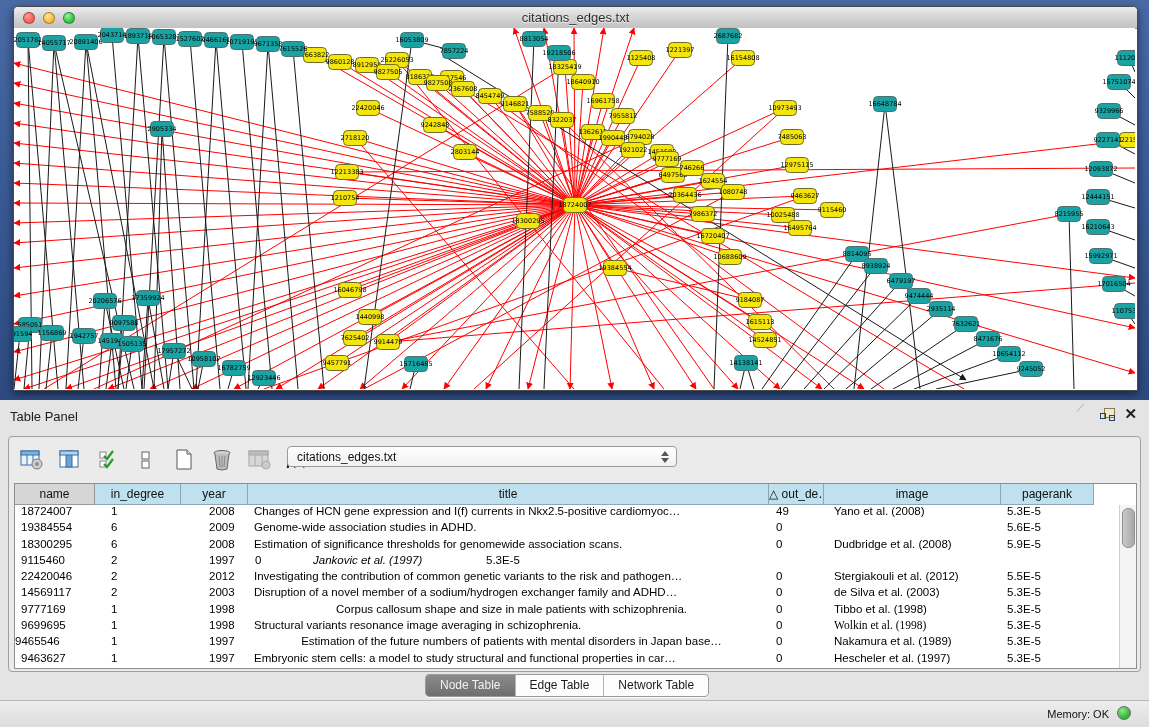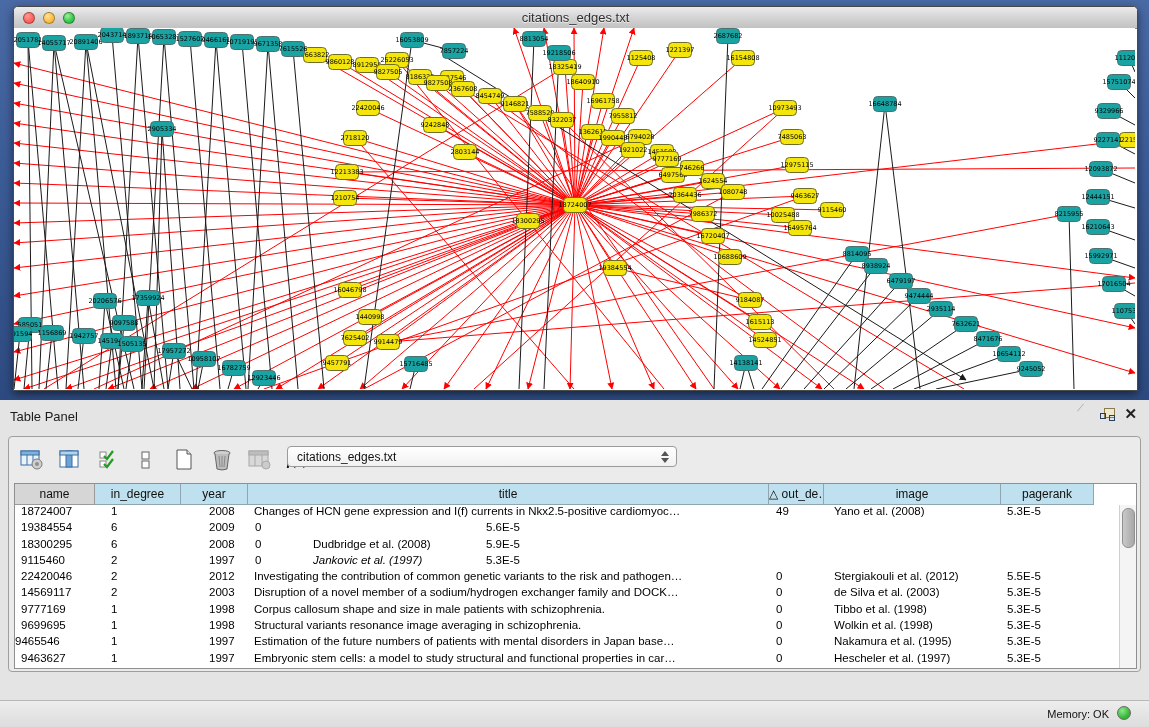--- a/index.html
+++ b/index.html
@@ -822,28 +822,30 @@
             <div class="td" style="width: 67px; padding-left: 28px;">2008</div>
             <div class="td" style="width: 521px; padding-left: 6px;">Changes of HCN gene expression and I(f) currents in Nkx2.5-positive cardiomyoc…</div>
             <div class="td" style="width: 55px; padding-left: 7px;">49</div>
             <div class="td" style="width: 177px; padding-left: 10px;">Yano et al. (2008)</div>
             <div class="td" style="width: 93px; padding-left: 6px;">5.3E-5</div>
           </div>
           <div class="trow">
             <div class="td" style="width: 80px; padding-left: 6px;">19384554</div>
             <div class="td" style="width: 86px; padding-left: 16px;">6</div>
             <div class="td" style="width: 67px; padding-left: 28px;">2009</div>
+            <div class="td" style="width: 521px; padding-left: 6px;">Genome-wide association studies in ADHD.</div>
             <div class="td" style="width: 55px; padding-left: 7px;">0</div>
             <div class="td" style="width: 177px; padding-left: 10px; margin-top: 48px;">Franke et al. (2009)</div>
             <div class="td" style="width: 93px; padding-left: 6px;">5.6E-5</div>
           </div>
           <div class="trow">
             <div class="td" style="width: 80px; padding-left: 6px;">18300295</div>
             <div class="td" style="width: 86px; padding-left: 16px;">6</div>
             <div class="td" style="width: 67px; padding-left: 28px;">2008</div>
+            <div class="td" style="width: 521px; padding-left: 6px;">Estimation of significance thresholds for genomewide association scans.</div>
             <div class="td" style="width: 55px; padding-left: 7px;">0</div>
             <div class="td" style="width: 177px; padding-left: 10px;">Dudbridge et al. (2008)</div>
             <div class="td" style="width: 93px; padding-left: 6px;">5.9E-5</div>
           </div>
           <div class="trow">
             <div class="td" style="width: 80px; padding-left: 6px;">9115460</div>
             <div class="td" style="width: 86px; padding-left: 16px;">2</div>
             <div class="td" style="width: 67px; padding-left: 28px;">1997</div>
             <div class="td" style="width: 55px; padding-left: 7px;">0</div>
             <div class="td" style="width: 177px; padding-left: 10px; font-style: italic;">Jankovic et al. (1997)</div>
@@ -855,66 +857,71 @@
             <div class="td" style="width: 67px; padding-left: 28px;">2012</div>
             <div class="td" style="width: 521px; padding-left: 6px;">Investigating the contribution of common genetic variants to the risk and pathogen…</div>
             <div class="td" style="width: 55px; padding-left: 7px;">0</div>
             <div class="td" style="width: 177px; padding-left: 10px;">Stergiakouli et al. (2012)</div>
             <div class="td" style="width: 93px; padding-left: 6px;">5.5E-5</div>
           </div>
           <div class="trow">
             <div class="td" style="width: 80px; padding-left: 6px;">14569117</div>
             <div class="td" style="width: 86px; padding-left: 16px;">2</div>
             <div class="td" style="width: 67px; padding-left: 28px;">2003</div>
-            <div class="td" style="width: 521px; padding-left: 6px;">Disruption of a novel member of a sodium/hydrogen exchanger family and DOCK…</div>
+            <div class="td" style="width: 521px; padding-left: 6px;">Disruption of a novel member of a sodium/hydrogen exchanger family and ADHD…</div>
             <div class="td" style="width: 55px; padding-left: 7px;">0</div>
             <div class="td" style="width: 177px; padding-left: 10px;">de Silva et al. (2003)</div>
             <div class="td" style="width: 93px; padding-left: 6px;">5.3E-5</div>
           </div>
           <div class="trow">
             <div class="td" style="width: 80px; padding-left: 6px;">9777169</div>
             <div class="td" style="width: 86px; padding-left: 16px;">1</div>
             <div class="td" style="width: 67px; padding-left: 28px;">1998</div>
-            <div class="td" style="width: 521px; padding-left: 6px;">Corpus callosum shape and size in male patients with schizophrenia.</div>
+            <div class="td" style="width: 521px; padding-left: 6px; text-align: center;">Corpus callosum shape and size in male patients with schizophrenia.</div>
             <div class="td" style="width: 55px; padding-left: 7px;">0</div>
             <div class="td" style="width: 177px; padding-left: 10px;">Tibbo et al. (1998)</div>
             <div class="td" style="width: 93px; padding-left: 6px;">5.3E-5</div>
           </div>
           <div class="trow">
             <div class="td" style="width: 80px; padding-left: 6px;">9699695</div>
             <div class="td" style="width: 86px; padding-left: 16px;">1</div>
             <div class="td" style="width: 67px; padding-left: 28px;">1998</div>
             <div class="td" style="width: 521px; padding-left: 6px;">Structural variants resonance image averaging in schizophrenia.</div>
             <div class="td" style="width: 55px; padding-left: 7px;">0</div>
-            <div class="td" style="width: 177px; padding-left: 10px;">Wolkin et al. (1998)</div>
+            <div class="td" style="width: 177px; padding-left: 10px; font-family: Liberation Serif, serif;">Wolkin et al. (1998)</div>
             <div class="td" style="width: 93px; padding-left: 6px;">5.3E-5</div>
           </div>
           <div class="trow">
             <div class="td" style="width: 80px; ">9465546</div>
             <div class="td" style="width: 86px; padding-left: 16px;">1</div>
             <div class="td" style="width: 67px; padding-left: 28px;">1997</div>
-            <div class="td" style="width: 521px; padding-left: 6px;">Estimation of the future numbers of patients with mental disorders in Japan base…</div>
+            <div class="td" style="width: 521px; padding-left: 6px; text-align: center;">Estimation of the future numbers of patients with mental disorders in Japan base…</div>
             <div class="td" style="width: 55px; padding-left: 7px;">0</div>
-            <div class="td" style="width: 177px; padding-left: 10px;">Nakamura et al. (1995)</div>
+            <div class="td" style="width: 177px; padding-left: 10px;">Nakamura et al. (1989)</div>
             <div class="td" style="width: 93px; padding-left: 6px;">5.3E-5</div>
           </div>
           <div class="trow">
             <div class="td" style="width: 80px; padding-left: 6px;">9463627</div>
             <div class="td" style="width: 86px; padding-left: 16px;">1</div>
             <div class="td" style="width: 67px; padding-left: 28px;">1997</div>
             <div class="td" style="width: 521px; padding-left: 6px;">Embryonic stem cells: a model to study structural and functional properties in car…</div>
             <div class="td" style="width: 55px; padding-left: 7px;">0</div>
             <div class="td" style="width: 177px; padding-left: 10px;">Hescheler et al. (1997)</div>
             <div class="td" style="width: 93px; padding-left: 6px;">5.3E-5</div>
           </div>
         </div>
       <div class="vscroll">
         <div class="vthumb"></div>
       </div>
     </div>
   </div>
 
+  <div class="segtabs" id="segtabs">
+      <div class="seg active">Node Table</div>
+      <div class="seg">Edge Table</div>
+      <div class="seg">Network Table</div>
+    </div>
 
   <div class="statusbar">
     <span class="memtext">Memory: OK</span>
     <span class="memled"></span>
   </div>
 </div>
 
 </body></html>

